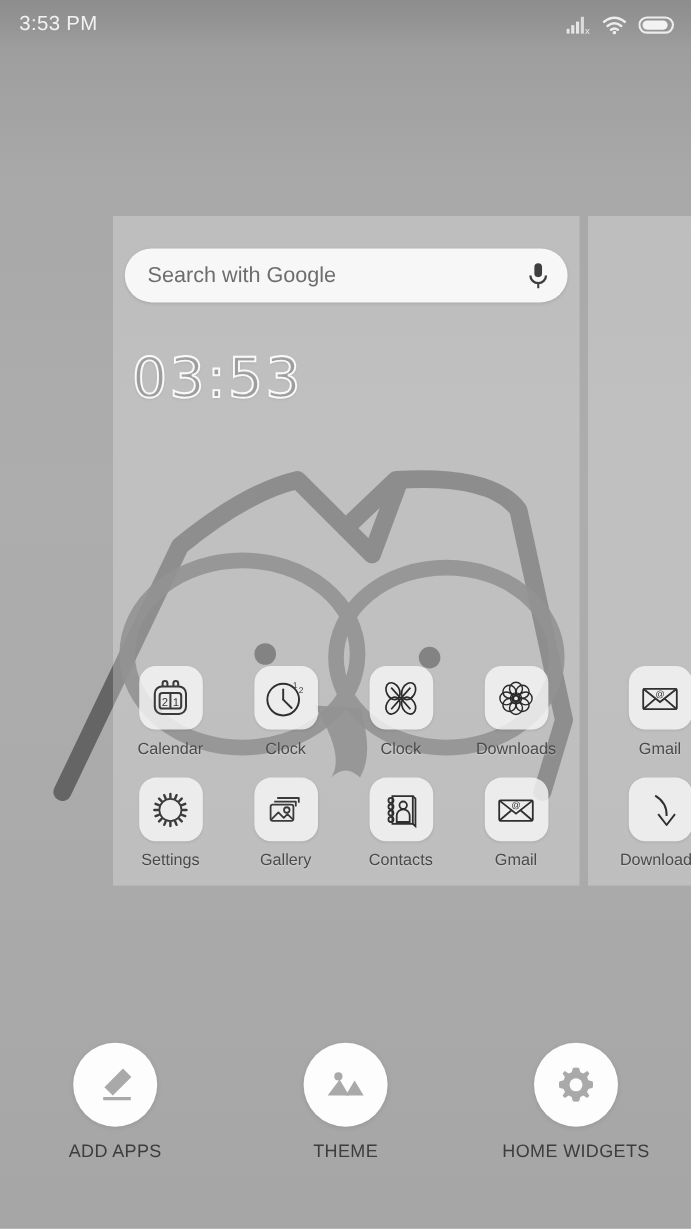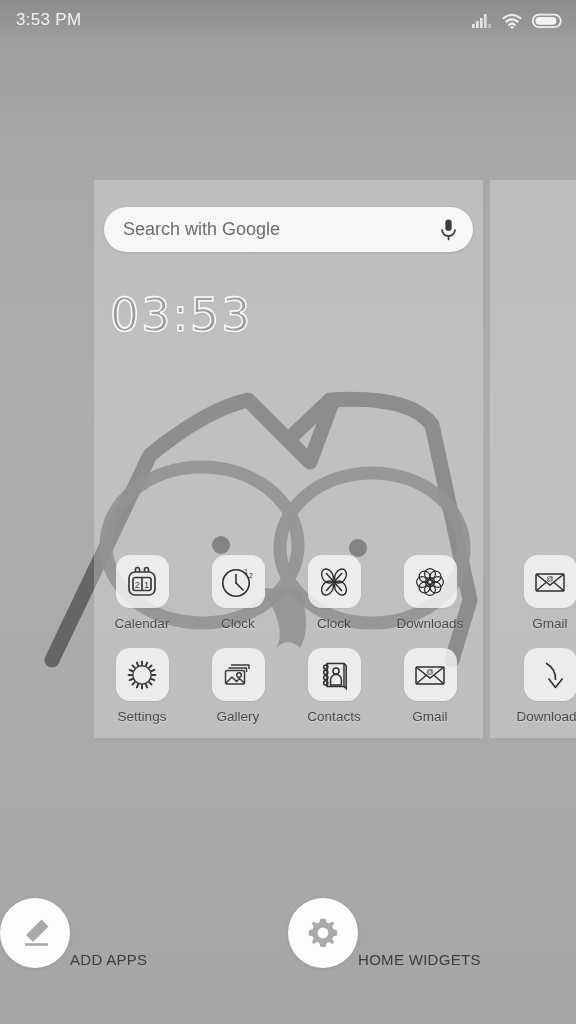--- a/index.html
+++ b/index.html
@@ -74,21 +74,21 @@
     margin-top:8px; font-size:13.5px; color:#4a4a4a;
     text-align:left; white-space:nowrap;
     text-shadow:0 1px 1px rgba(255,255,255,.35);
   }
 
   
   #toolbar {
     position:absolute; bottom:56px; left:0; width:576px;
     display:flex; z-index:30;
   }
-  .tbItem { flex:1; display:flex; align-items:flex-end; }
+  .tbItem { flex:1; display:flex; flex-direction:column; align-items:center; }
   .tbCircle {
     width:70px; height:70px; border-radius:50%;
     background:#fdfdfd;
     display:flex; align-items:center; justify-content:center;
     box-shadow:0 1px 4px rgba(0,0,0,.10);
   }
   .tbLabel {
     margin-top:12px; font-size:15px; color:#3d3d3d;
     letter-spacing:.3px; white-space:nowrap;
   }
@@ -339,20 +339,32 @@
       <svg width="38" height="38" viewBox="0 0 38 38">
         <g fill="#a9a9a9">
           <path d="M25.5 5.5 l7 7 -15.5 15.5 -7 -7 z"></path>
           <path d="M9 29.2 h23 v2.6 h-23 z"></path>
         </g>
       </svg>
     </div>
     <div class="tbLabel">ADD APPS</div>
   </div>
 
+  <div class="tbItem">
+    <div class="tbCircle">
+      <svg width="38" height="38" viewBox="0 0 38 38">
+        <g fill="#a9a9a9">
+          <circle cx="13" cy="12" r="3.4"></circle>
+          <path d="M4 28 L14 14.5 L22 28 z"></path>
+          <path d="M19 28 L26.5 15.5 L34 28 z"></path>
+        </g>
+      </svg>
+    </div>
+    <div class="tbLabel">THEME</div>
+  </div>
 
 
   <div class="tbItem">
     <div class="tbCircle">
       <svg width="38" height="38" viewBox="0 0 38 38">
         <g fill="#a9a9a9">
           <path d="M19 4.5 l2.6 .4 1 3.6 2.6 1.1 3.1-2 1.9 1.9 -2 3.1 1.1 2.6 3.6 1 .4 2.6 -.4 2.6 -3.6 1 -1.1 2.6 2 3.1 -1.9 1.9 -3.1-2 -2.6 1.1 -1 3.6 -2.6 .4 -2.6-.4 -1-3.6 -2.6-1.1 -3.1 2 -1.9-1.9 2-3.1 -1.1-2.6 -3.6-1 -.4-2.6 .4-2.6 3.6-1 1.1-2.6 -2-3.1 1.9-1.9 3.1 2 2.6-1.1 1-3.6 z"></path>
         </g>
         <circle cx="19" cy="19" r="5.4" fill="#fdfdfd"></circle>
       </svg>

